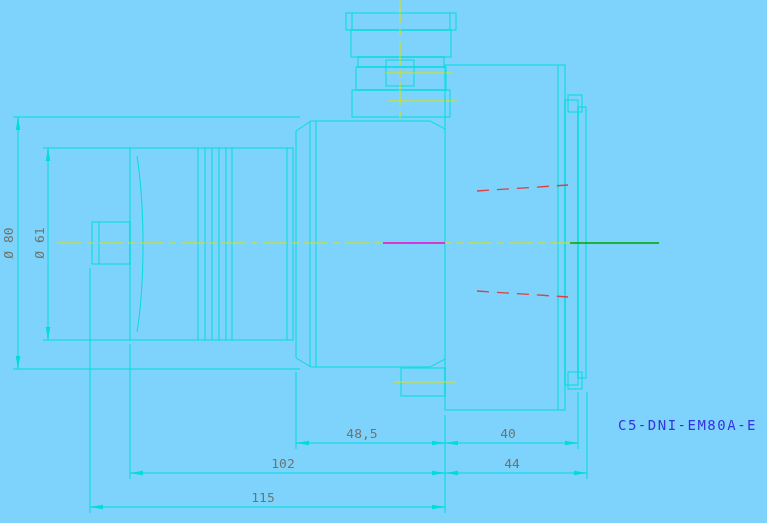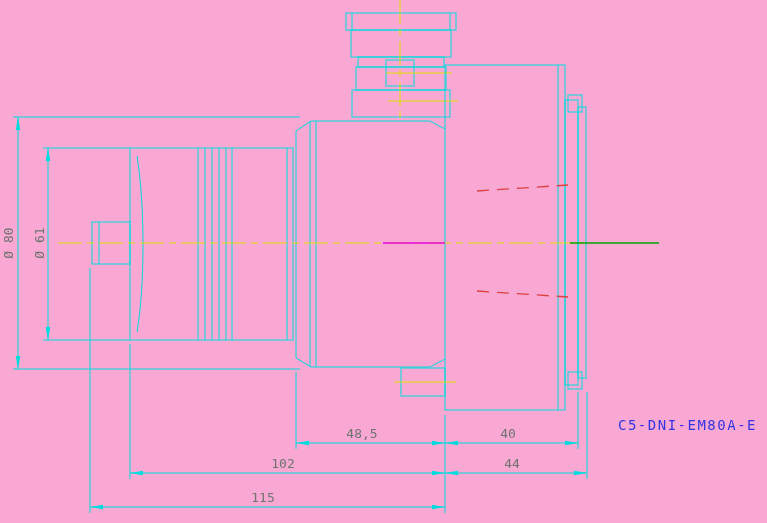--- a/index.html
+++ b/index.html
@@ -1,16 +1,16 @@
 <!DOCTYPE html>
 <html><head>
 <meta charset="utf-8">
 <style>
   html,body { margin:0; padding:0; background:#ffffff; }
-  .canvas { position:relative; width:767px; height:523px; background:#f9a8d4; overflow:hidden;
+  .canvas { position:relative; width:767px; height:523px; background:#7dd3fc; overflow:hidden;
             font-family:"DejaVu Sans Mono", monospace; }
   svg { display:block; }
   .geo  { stroke:#00dcdc; fill:none; stroke-width:1; }
   .cl   { stroke:#e0e000; fill:none; stroke-width:1; }
   .cl-dash { stroke-dasharray:24 5 7 5; }
   .hid  { stroke:#dd4040; fill:none; stroke-width:1.3; stroke-dasharray:12 8; }
   .mag  { stroke:#e800e8; fill:none; stroke-width:1.3; }
   .grn  { stroke:#00a500; fill:none; stroke-width:1.3; }
   .dim  { stroke:#00dcdc; fill:none; stroke-width:1; }
   text.dimtxt { fill:#6e7470; font-family:"DejaVu Sans Mono", monospace; font-size:13px; }

